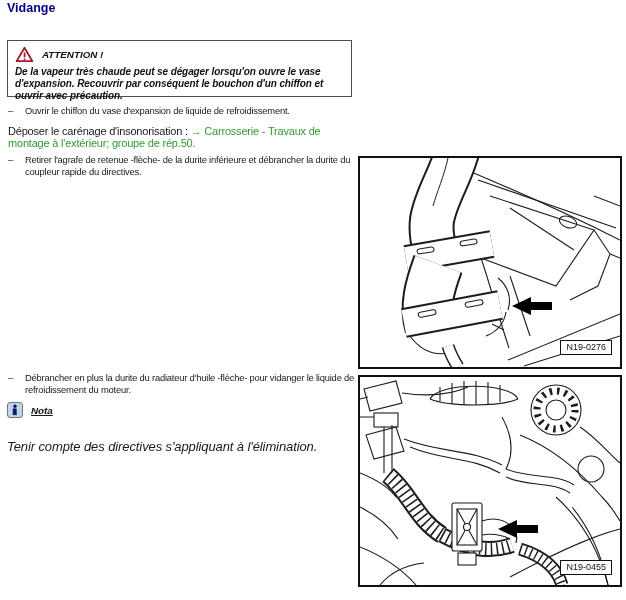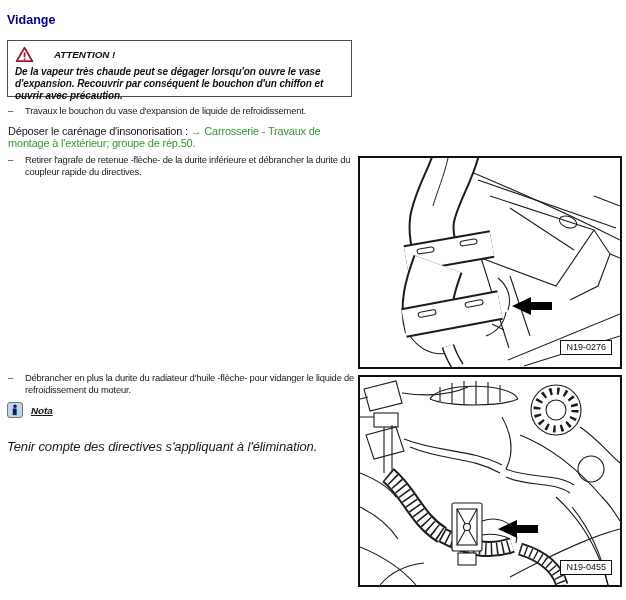--- a/index.html
+++ b/index.html
@@ -2,27 +2,27 @@
 <html><head>
 <meta charset="utf-8">
 <style>
   html,body{margin:0;padding:0;background:#fff;}
   .page{
     position:relative;width:626px;height:600px;background:#ffffff;overflow:hidden;
     font-family:"Liberation Sans","DejaVu Sans",sans-serif;color:#1a1a1a;
   }
   .abs{position:absolute;}
   .title{
-    left:7px;top:13px;font-size:12.5px;font-weight:bold;color:#000086;letter-spacing:0;
+    left:7px;top:1px;font-size:12.5px;font-weight:bold;color:#000086;letter-spacing:0;
   }
   .warnbox{
     left:7px;top:40px;width:345px;height:57px;box-sizing:border-box;
     border:1px solid #4d4d4d;background:#fff;padding:5px 7px 4px 7px;
   }
-  .warnhead{display:flex;align-items:center;gap:20px;}
+  .warnhead{display:flex;align-items:center;gap:8px;}
   .warnhead svg{width:19px;height:17px;flex:none;}
   .warnlabel{font-size:9.8px;font-weight:bold;font-style:italic;color:#111;}
   .warntext{
     margin:3px 0 0 0;font-size:10px;font-weight:bold;font-style:italic;
     line-height:12px;letter-spacing:-0.1px;color:#111;
   }
   .bullet{display:flex;font-size:9.4px;line-height:12px;letter-spacing:-0.2px;}
   .bullet .dash{width:17px;flex:none;}
   .b1{left:8px;top:105px;width:344px;}
   .b2{left:8px;top:154px;width:347px;}
@@ -57,21 +57,21 @@
         <rect x="11" y="8" width="2.2" height="6" fill="#9e1b2e"></rect>
         <rect x="11" y="15.4" width="2.2" height="2" fill="#9e1b2e"></rect>
       </svg>
       <span class="warnlabel">ATTENTION !</span>
     </div>
     <p class="warntext">De la vapeur très chaude peut se dégager lorsqu'on ouvre le vase d'expansion. Recouvrir par conséquent le bouchon d'un chiffon et ouvrir avec précaution.</p>
   </div>
 
   <div class="abs bullet b1">
     <span class="dash">–</span>
-    <span>Travaux le bouchon du vase d'expansion de liquide de refroidissement.</span>
+    <span>Ouvrir le chiffon du vase d'expansion de liquide de refroidissement.</span>
   </div>
 
   <p class="abs para"><span>Déposer le carénage d'insonorisation : </span><span class="link">→ Carrosserie - Travaux de montage à l'extérieur; groupe de rép.50.</span></p>
 
   <div class="abs bullet b2">
     <span class="dash">–</span>
     <span>Retirer l'agrafe de retenue -flèche- de la durite inférieure et débrancher la durite du coupleur rapide du directives.</span>
   </div>
 
   <div class="abs bullet b3">

